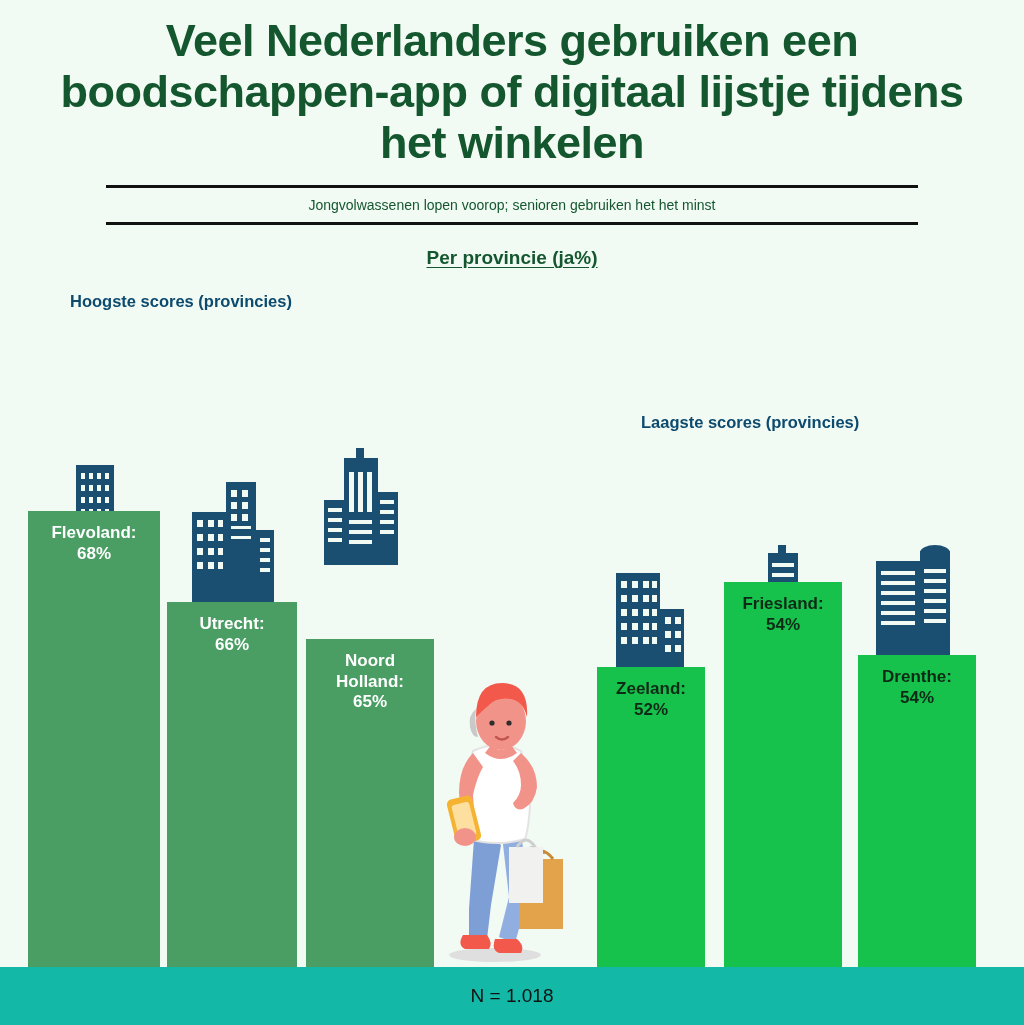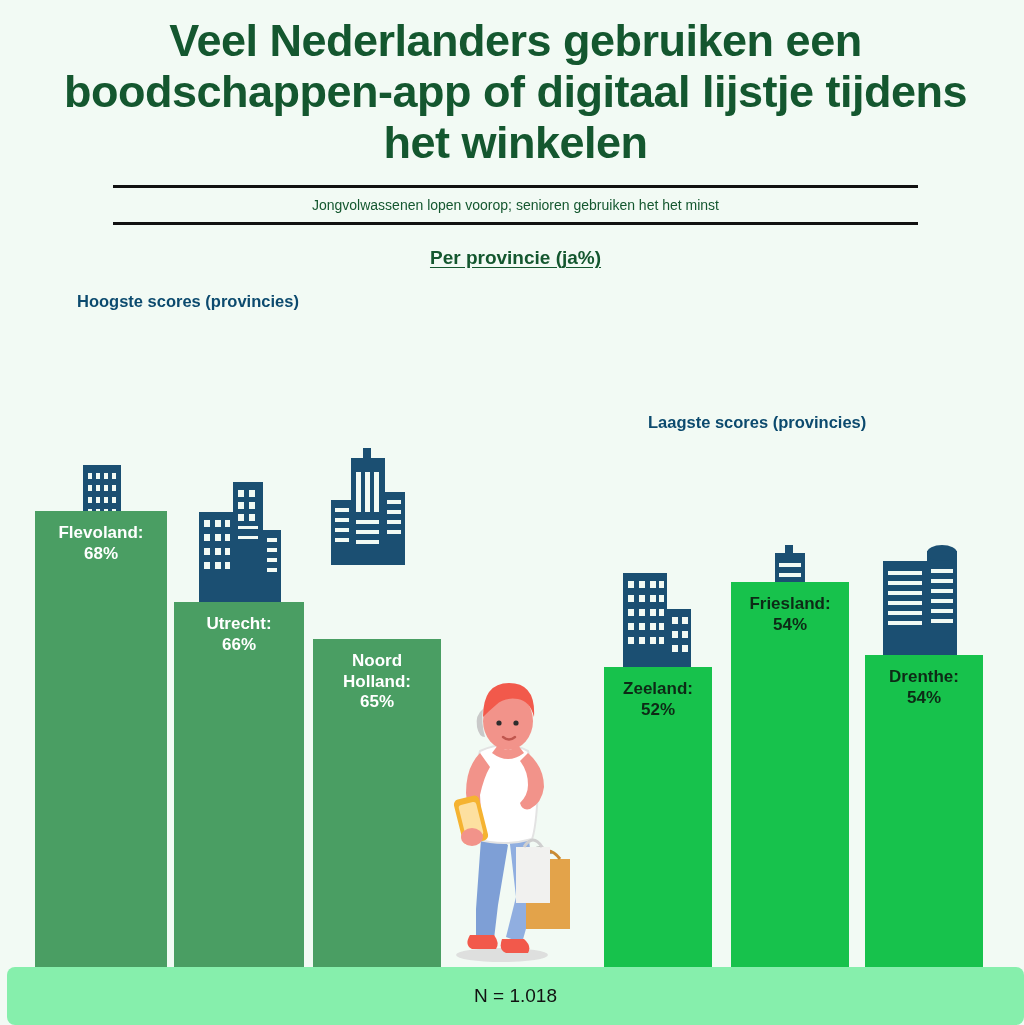--- a/index.html
+++ b/index.html
@@ -6,21 +6,21 @@
   body{
     width:1024px;height:1025px;
     background:#f2faf4;
     font-family:"Liberation Sans", sans-serif;
     overflow:hidden;
     position:relative;
   }
   .infographic{
     position:absolute;inset:0;
     background:#f2faf4;
-    display:flex;flex-direction:column;padding-left:7px;
+    display:flex;flex-direction:column;
   }
   
   .header{
     padding:16px 40px 0 40px;
     text-align:center;
   }
   .title{
     color:#14572f;
     font-size:45px;
     font-weight:bold;
@@ -93,27 +93,26 @@
     position:absolute;
     left:417px;
     bottom:0px;
     width:170px;
     height:320px;
   }
 
   
   .footer{
     height:58px;
-    background:#86efac;
+    background:#14b8a6;
     display:flex;
     align-items:center;
     justify-content:center;
     color:#111;
     font-size:19px;
-    border-radius:8px;
   }
 </style>
 </head>
 <body>
 
 <div class="infographic">
 
   <div class="header">
     <h1 class="title">Veel Nederlanders gebruiken een boodschappen-app of digitaal lijstje tijdens het winkelen</h1>
     <div class="sub-wrap">

